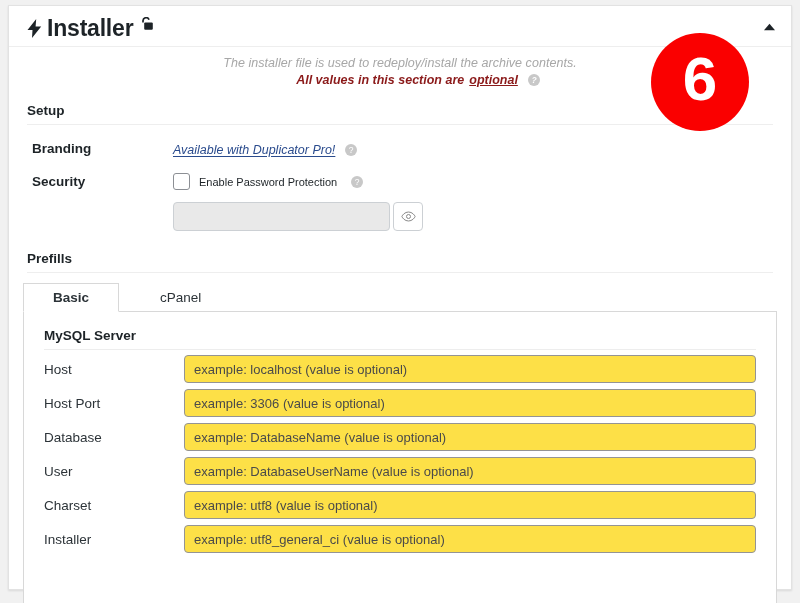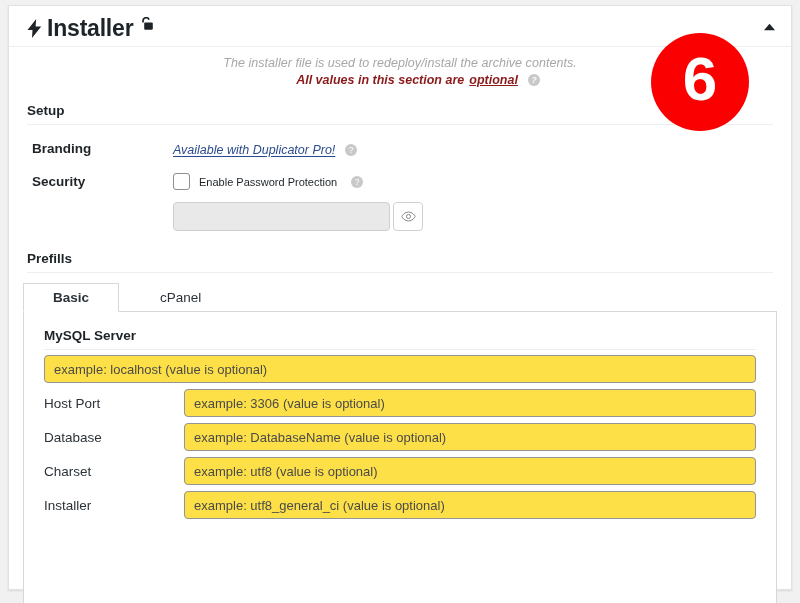--- a/index.html
+++ b/index.html
@@ -262,33 +262,38 @@
       </div>
       <div class="tab">
         <span>cPanel</span>
       </div>
     </div>
 
     <div class="tab-panel">
       <div class="mysql-head">MySQL Server</div>
 
       <div class="frow">
+        <div class="frow-label">Host</div>
         <input class="finput" type="text" placeholder="example: localhost (value is optional)" style="">
       </div>
 
       <div class="frow">
         <div class="frow-label">Host Port</div>
         <input class="finput" type="text" placeholder="example: 3306 (value is optional)" style="">
       </div>
 
       <div class="frow">
         <div class="frow-label">Database</div>
         <input class="finput" type="text" placeholder="example: DatabaseName (value is optional)" style="">
       </div>
 
+      <div class="frow">
+        <div class="frow-label">User</div>
+        <input class="finput" type="text" placeholder="example: DatabaseUserName (value is optional)" style="">
+      </div>
 
       <div class="frow">
         <div class="frow-label">Charset</div>
         <input class="finput" type="text" placeholder="example: utf8 (value is optional)" style="">
       </div>
 
       <div class="frow">
         <div class="frow-label">Installer</div>
         <input class="finput" type="text" placeholder="example: utf8_general_ci (value is optional)" style="">
       </div>

